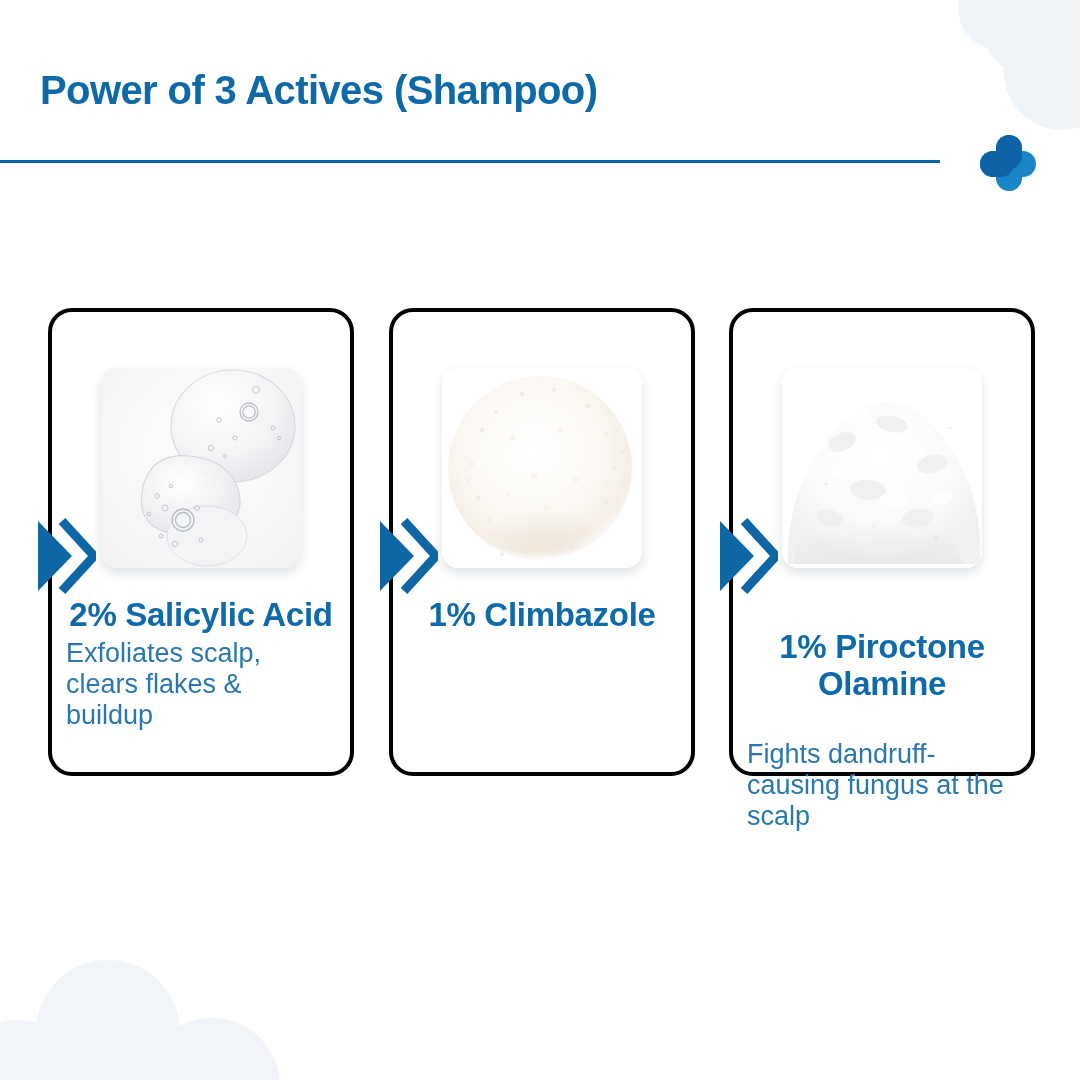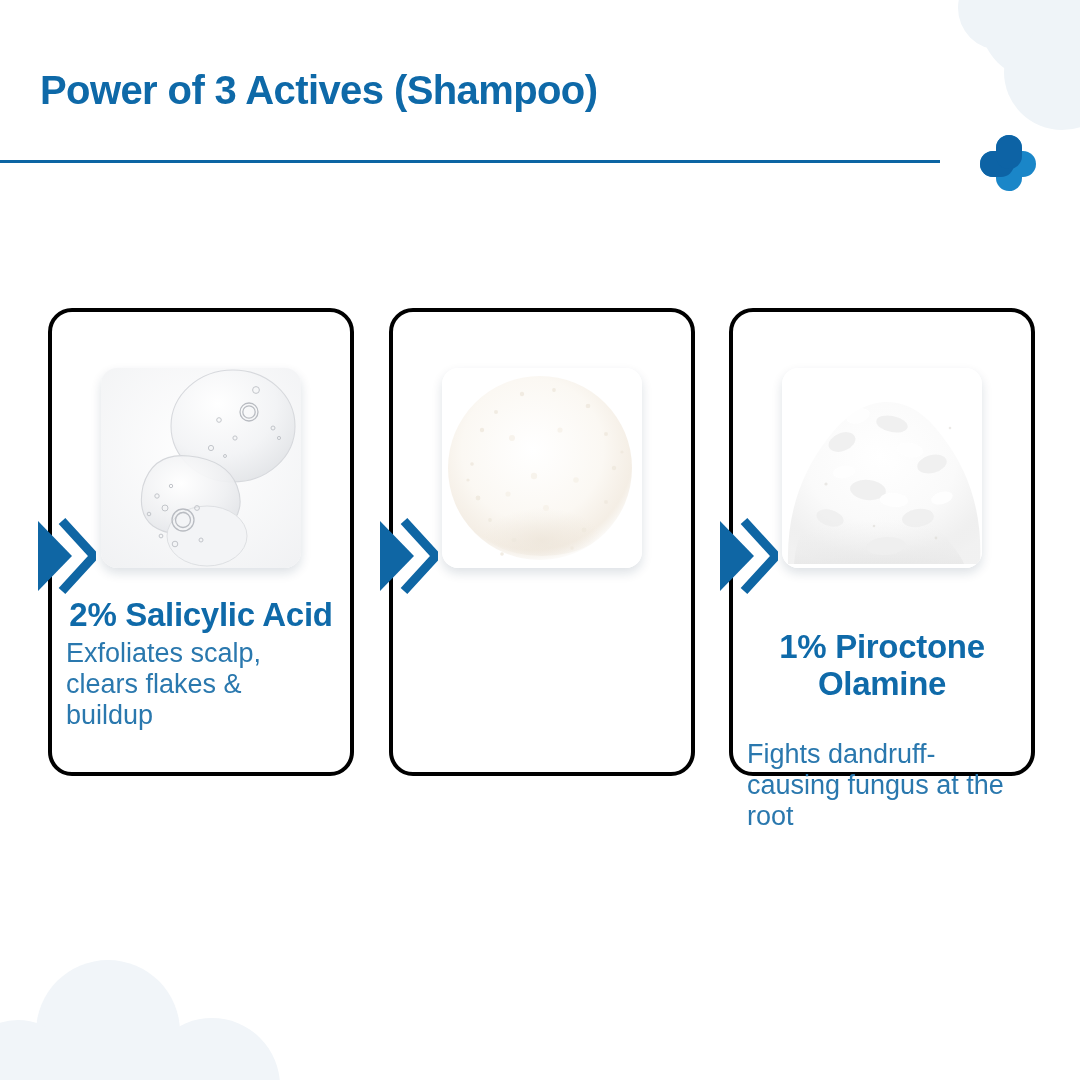--- a/index.html
+++ b/index.html
@@ -265,20 +265,21 @@
           <g fill="#f7f2ea" opacity="0.9">
             <circle cx="70" cy="70" r="3"></circle>
               <circle cx="118" cy="62" r="2.6"></circle>
             <circle cx="92" cy="108" r="3.2"></circle>
               <circle cx="134" cy="112" r="2.8"></circle>
             <circle cx="66" cy="126" r="2.6"></circle>
               <circle cx="104" cy="140" r="3"></circle>
           </g>
         </svg>
       </div>
+      <div class="card-title">1% Climbazole</div>
     </div>
 
     <div class="card c3">
       <div class="card-media">
         <svg width="200" height="200" viewBox="0 0 200 200">
           <defs>
             <radialGradient id="pwd3" cx="48%" cy="34%" r="72%">
               <stop offset="0%" stop-color="#ffffff"></stop>
               <stop offset="55%" stop-color="#fafafa"></stop>
               <stop offset="85%" stop-color="#f0f0f0"></stop>
@@ -310,21 +311,21 @@
           </g>
           <g fill="#d9d6cf" opacity="0.5">
             <circle cx="44" cy="116" r="1.6"></circle>
             <circle cx="154" cy="170" r="1.4"></circle>
             <circle cx="92" cy="158" r="1.3"></circle>
             <circle cx="168" cy="60" r="1.3"></circle>
           </g>
         </svg>
       </div>
       <div class="card-title">1% Piroctone Olamine</div>
-      <div class="card-desc">Fights dandruff-causing fungus at the root</div>
+      <div class="card-desc">Fights dandruff-causing fungus at the scalp</div>
     </div>
   </div>
 
   <div class="step-arrow a1">
     <svg width="64" height="82" viewBox="0 0 64 82">
       <polygon points="6,6 6,76 40,41" fill="#0f66a4"></polygon>
       <polyline points="30,6 62,41 30,76" fill="none" stroke="#0f66a4" stroke-width="9" stroke-linejoin="miter"></polyline>
     </svg>
   </div>
   <div class="step-arrow a2">

